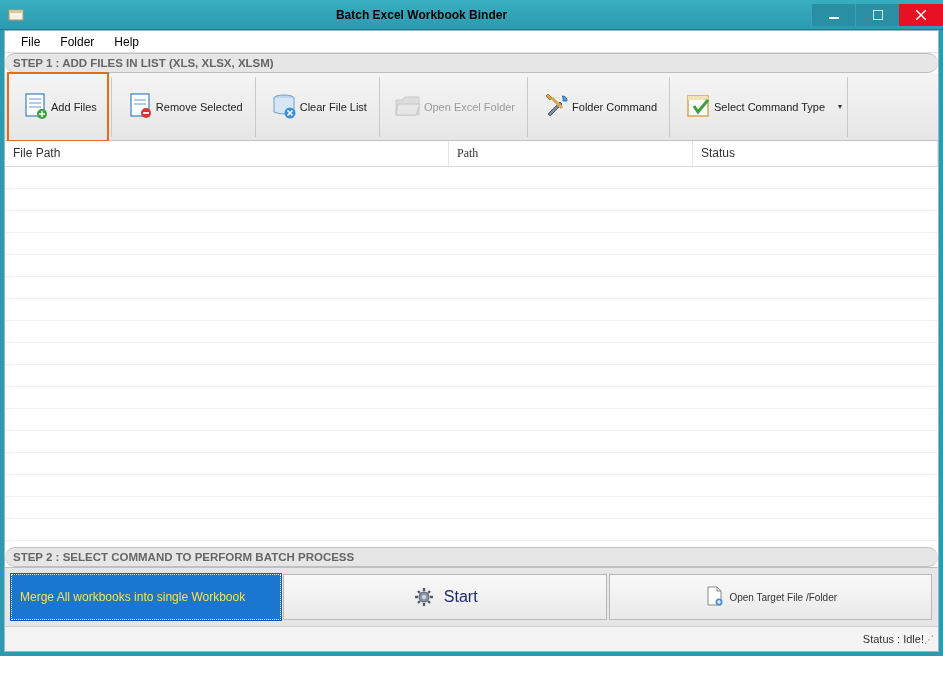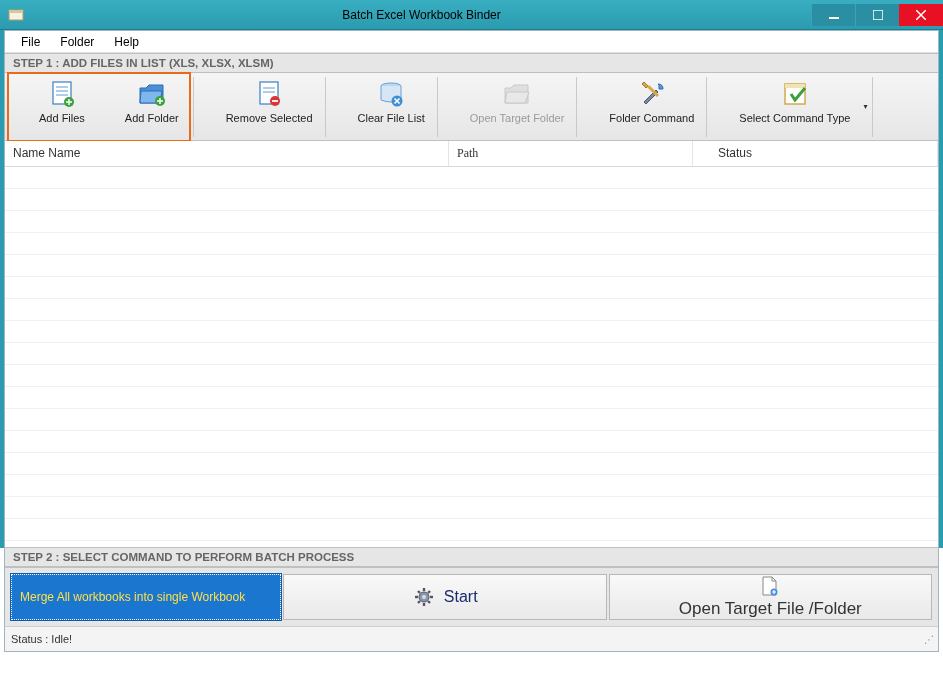--- a/index.html
+++ b/index.html
@@ -1,67 +1,67 @@
 <!DOCTYPE html>
 <html><head>
 <meta charset="utf-8">
 <style>
 * { box-sizing: border-box; margin: 0; padding: 0; font-family: "Segoe UI", Tahoma, sans-serif; }
 body { width: 943px; height: 684px; overflow: hidden; }
 
 
 .titlebar { height: 30px; background: linear-gradient(180deg,#39aec1,#2b9bb0); display:flex; align-items:center; position:relative; border-bottom:1px solid #1b7e90; }
 .titlebar .app-icon { width:16px; height:16px; margin:0 8px; display:flex; align-items:center; justify-content:center; }
-.titlebar .title { flex:1; text-align:center; font-size:12px; color:#000; font-weight:normal; }
+.titlebar .title { flex:1; text-align:center; font-size:12px; color:#000; font-weight:bold; }
 .titlebar .win-controls { display:flex; height:22px; }
 .titlebar .win-btn { width:44px; height:22px; display:flex; align-items:center; justify-content:center; font-size:11px; color:#fff; }
 .titlebar .win-btn.min, .titlebar .win-btn.max { background:#2b8fa3; border-left:1px solid #3aa5b8; }
 .titlebar .win-btn.close { background:#e81123; }
 .titlebar .win-btn.min { font-weight:bold; }
 
 
-.window { border:4px solid #2b9bb0; border-top:none; height:518px; display:flex; flex-direction:column; }
+.window { border:4px solid #2b9bb0; border-top:none; height:626px; display:flex; flex-direction:column; }
 .inner { background:#fff; flex:1; display:flex; flex-direction:column; border:1px solid #9db5c6; margin:0; }
 
 
 .menubar { height:22px; background:#fff; display:flex; align-items:center; gap:0; padding:0 6px; font-size:12px; border-bottom:1px solid #e0e0e0; }
 .menubar .menu-item { padding:2px 10px; cursor:default; }
 
 
-.step-header { background:#e6e6e6; font-size:11.5px; font-weight:bold; color:#666; padding:3px 8px; border-top:1px solid #c0c0c0; border-bottom:1px solid #c0c0c0; }
+.step-header { background:#e6e6e6; font-size:11.5px; font-weight:bold; color:#666; padding:3px 8px; border-top:1px solid #c0c0c0; border-bottom:1px solid #c0c0c0;border-radius:10px; }
 
 
 .toolbar { height:68px; background:linear-gradient(180deg,#f5f5f5,#e6e6e6); display:flex; align-items:center; padding:0 2px; border-bottom:1px solid #c0c0c0; }
 .tb-group { display:flex; }
-.tb-btn { display:flex; flex-direction:column; align-items:center; padding:4px 10px; height:66px; font-size:11px; color:#222; position:relative;margin-left:20px; }
+.tb-btn { display:flex; flex-direction:row; align-items:center; justify-content:center; padding:4px 10px; height:66px; font-size:11px; color:#222; position:relative; }
 .tb-btn.disabled { color:#9a9a9a; }
 .tb-btn .icon { width:32px; height:32px; margin-bottom:2px; display:flex; align-items:center; justify-content:center; }
 .tb-sep { width:1px; height:60px; background:#c9c9c9; margin:0 2px; }
 .tb-dd { width:10px; display:flex; align-items:center; justify-content:center; font-size:8px; color:#333; height:66px; }
 .highlight-box { border:2px solid #e86b1a; padding:0; }
 
 
 .table-wrap { flex:1; overflow:hidden; background:#fff; }
 .col-headers { display:flex; background:#fff; border-bottom:1px solid #d8d8d8; }
 .col-headers .col { font-size:12px; color:#333; padding:5px 8px; border-right:1px solid #e4e4e4; }
 .col-headers .col.fn { width:444px; }
 .col-headers .col.pt { width:244px;font-family:Liberation Serif, serif; }
-.col-headers .col.st { flex:1;margin-left:17px; }
+.col-headers .col.st { flex:1; }
 .table-body { height:380px; background:#fff; }
 .table-body .row { height:22px; border-bottom:1px solid #f0f0f0; }
 
 
 .step2 { background:#e6e6e6; padding:6px; display:flex; gap:2px; border-top:1px solid #c0c0c0; }
 .step2 .cmd-sel { background:#1b76d0; color:#fde047; font-size:12px; border:1px dotted #fff; outline:1px solid #0b5cad; padding:5px 8px; width:270px; display:flex; align-items:center; }
 .step2 .big-btn { flex:1; background:linear-gradient(180deg,#f9f9f9,#e9e9e9); border:1px solid #b8b8b8; display:flex; align-items:center; justify-content:center; gap:8px; font-size:16px; font-weight:normal; color:#1b2a6b; height:46px; }
-.step2 .big-btn.open { font-size:17px; font-weight:normal; color:#333; flex-direction:column; gap:2px; }
+.step2 .big-btn.open { font-size:10px; font-weight:normal; color:#333; flex-direction:row; gap:2px; }
 .step2 .big-btn .icon { width:24px; height:24px; }
 
 
-.statusbar { height:20px; background:#f4f4f4; border-top:1px solid #d0d0d0; display:flex; align-items:center; justify-content:space-between; font-size:11px; color:#333; padding:12px 6px; }
+.statusbar { height:20px; background:#f4f4f4; border-top:1px solid #d0d0d0; display:flex; align-items:center; justify-content:flex-end; font-size:11px; color:#333; padding:12px 6px; }
 .statusbar .grip { color:#888; font-size:10px; letter-spacing:-2px; }
 
 svg { display:block; }
 </style>
 </head>
 <body>
 
 <div class="titlebar">
   <div class="app-icon">
     <svg width="16" height="16">
@@ -110,32 +110,20 @@
                 <line x1="10" y1="9" x2="22" y2="9" stroke="#5a9bd5"></line>
                 <line x1="10" y1="13" x2="22" y2="13" stroke="#5a9bd5"></line>
                 <line x1="10" y1="17" x2="22" y2="17" stroke="#5a9bd5"></line>
                 <circle cx="23" cy="24" r="5" fill="#3ba13b"></circle>
                 <line x1="23" y1="21" x2="23" y2="27" stroke="#fff" stroke-width="1.5"></line>
                 <line x1="20" y1="24" x2="26" y2="24" stroke="#fff" stroke-width="1.5"></line>
               </svg>
         </div>
         <span>Add Files</span>
       </div>
-      <div class="tb-btn">
-        <div class="icon">
-          <svg width="32" height="32">
-                <path d="M4 10 L10 10 L13 7 L27 7 L27 25 L4 25 Z" fill="#4a90d9" stroke="#2b6cb0"></path>
-                <path d="M5 13 L26 13 L24 25 L4 25 Z" fill="#7eb6ee" stroke="#2b6cb0"></path>
-                <circle cx="24" cy="23" r="5" fill="#3ba13b"></circle>
-                <line x1="24" y1="20" x2="24" y2="26" stroke="#fff" stroke-width="1.5"></line>
-                <line x1="21" y1="23" x2="27" y2="23" stroke="#fff" stroke-width="1.5"></line>
-              </svg>
-        </div>
-        <span>Add Folder</span>
-      </div>
     </div>
 
     <div class="tb-sep"></div>
 
     <div class="tb-btn">
       <div class="icon">
         <svg width="32" height="32">
               <rect x="7" y="4" width="18" height="22" fill="#fff" stroke="#3b7fc4" stroke-width="1.2"></rect>
               <line x1="10" y1="10" x2="22" y2="10" stroke="#5a9bd5"></line>
               <line x1="10" y1="14" x2="22" y2="14" stroke="#5a9bd5"></line>
@@ -163,21 +151,21 @@
 
     <div class="tb-sep"></div>
 
     <div class="tb-btn disabled">
       <div class="icon">
         <svg width="32" height="32" opacity="0.45">
               <path d="M4 10 L10 10 L13 7 L27 7 L27 25 L4 25 Z" fill="#c9c9c9" stroke="#999"></path>
               <path d="M6 14 L28 14 L24 25 L4 25 Z" fill="#e0e0e0" stroke="#999"></path>
             </svg>
       </div>
-      <span>Open Target Folder</span>
+      <span>Open Excel Folder</span>
     </div>
 
     <div class="tb-sep"></div>
 
     <div class="tb-btn">
       <div class="icon">
         <svg width="32" height="32">
               <path d="M8 24 L20 12 L22 14 L10 26 Z" fill="#7a8aa0" stroke="#556"></path>
               <path d="M22 6 Q27 6 27 11 L23 11 L23 7 Z" fill="#5a9bd5" stroke="#2b6cb0"></path>
               <path d="M10 10 L6 6 L8 4 L12 8 Z" fill="#d4a84b" stroke="#a07a2b"></path>
@@ -200,21 +188,21 @@
       <span>Select Command Type</span>
     </div>
     <div class="tb-dd">▾</div>
 
     <div class="tb-sep"></div>
 
   </div>
 
   <div class="table-wrap">
     <div class="col-headers">
-      <div class="col fn">Name Name</div>
+      <div class="col fn">File Path</div>
       <div class="col pt">Path</div>
       <div class="col st">Status</div>
     </div>
     <div class="table-body">
       <div class="row"></div>
       <div class="row"></div>
       <div class="row"></div>
       <div class="row"></div>
       <div class="row"></div>
       <div class="row"></div>

